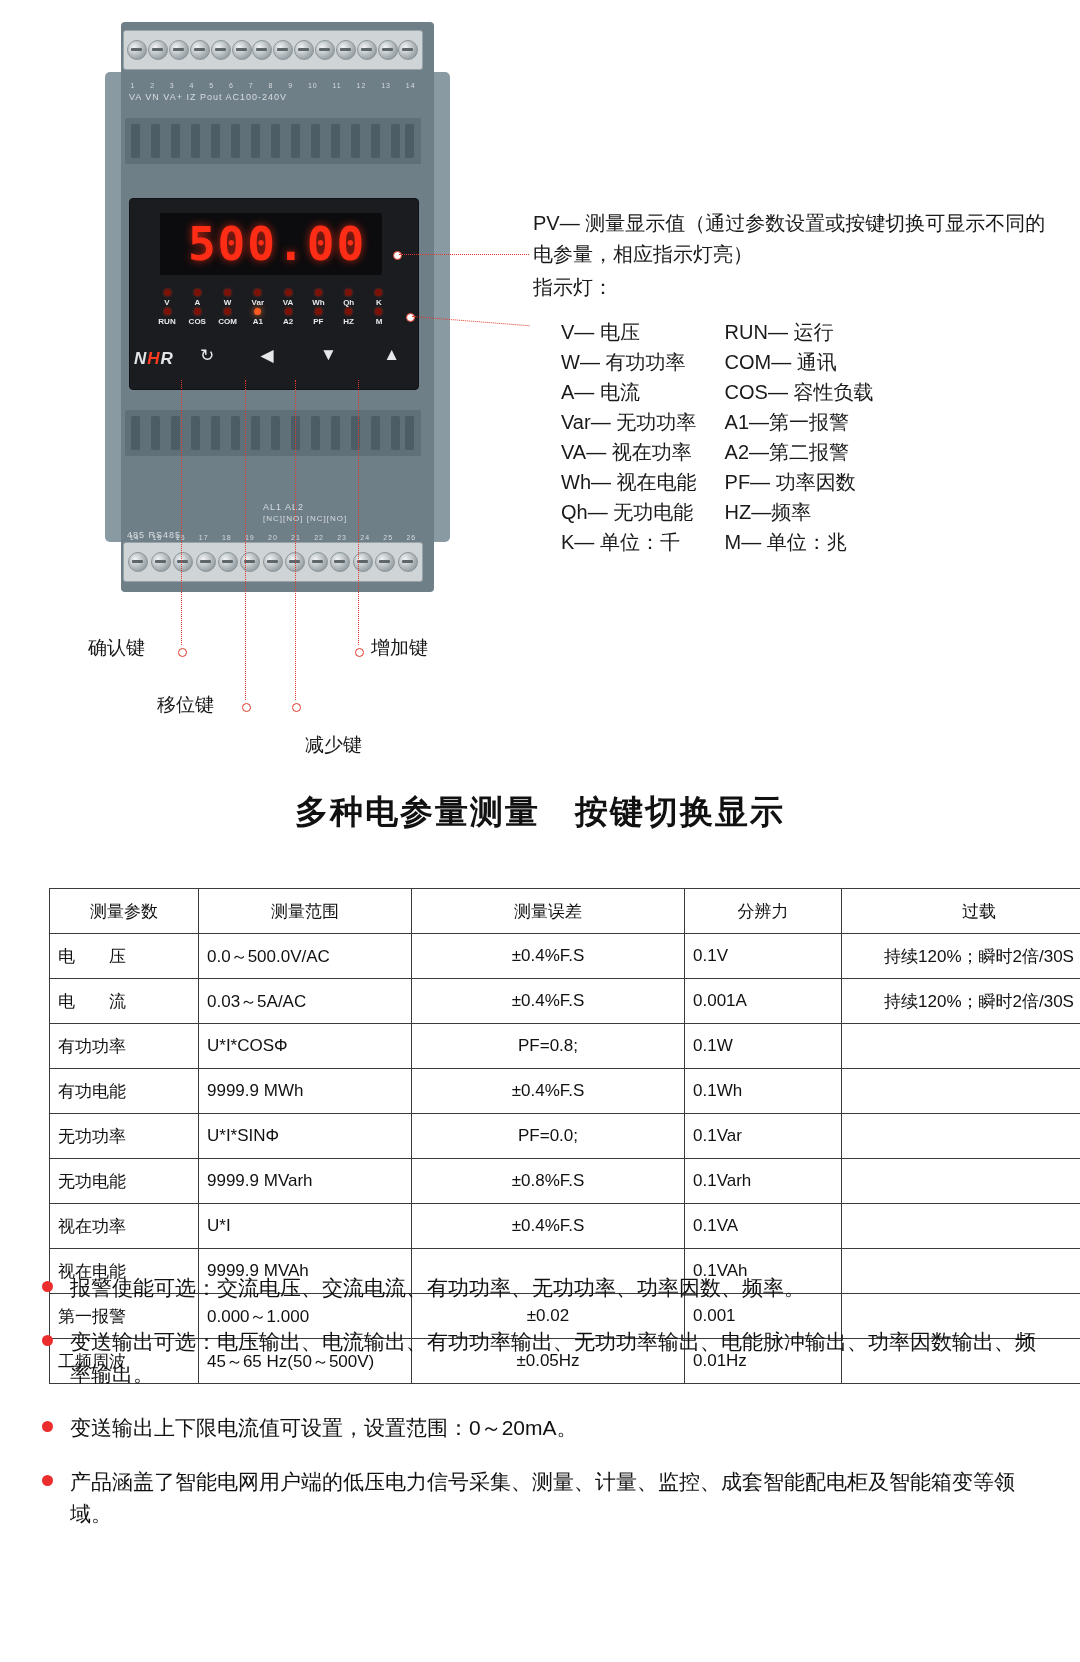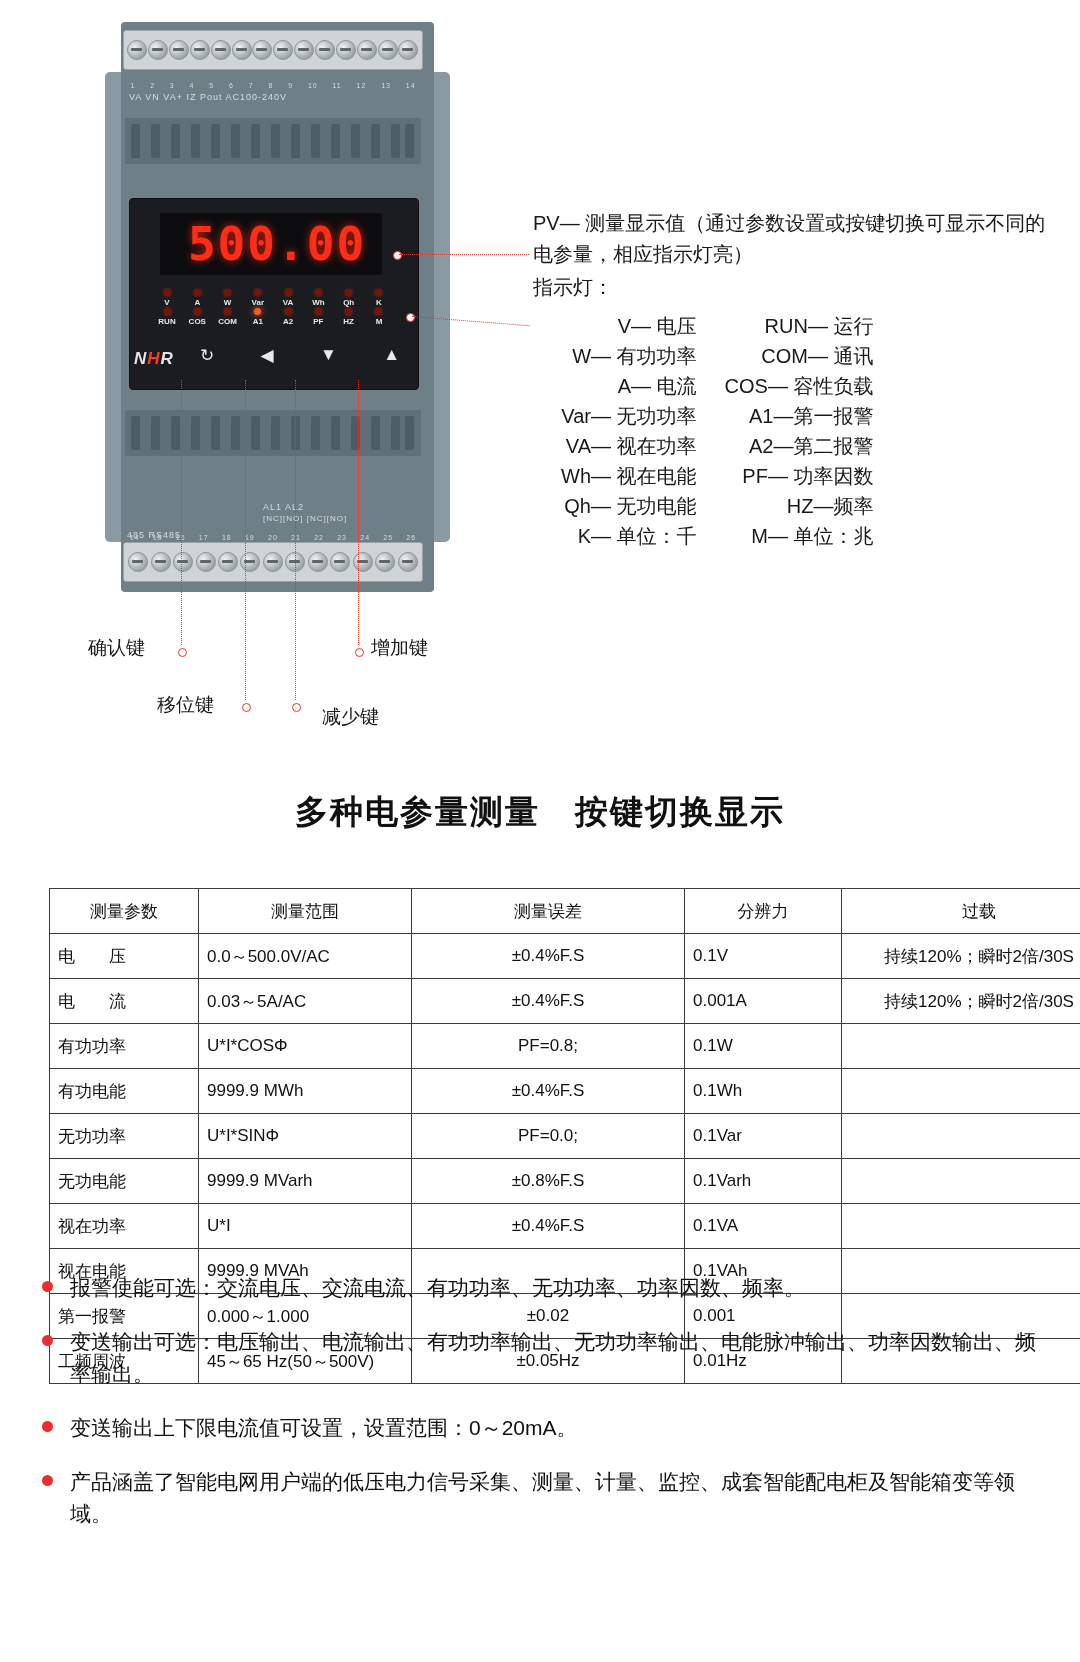--- a/index.html
+++ b/index.html
@@ -67,21 +67,21 @@
 
   
   .dot{position:absolute;width:7px;height:7px;border-radius:50%;border:1.5px solid #e2392a;background:#fff;}
   .ln{position:absolute;border-top:1.5px dotted #e2392a;transform-origin:0 0;}
   .lnv{position:absolute;border-left:1.5px dotted #e2392a;}
 
   
   .legend{position:absolute;left:533px;top:208px;width:520px;font-size:20px;line-height:31px;color:#1a1a1a;}
   .legend .l1{margin:0;}
   .legend .ind-title{margin-top:2px;}
-  .legend table{border-collapse:collapse;margin-left:26px;margin-top:8px;text-align:right;}
+  .legend table{border-collapse:collapse;margin-left:26px;margin-top:14px;}
   .legend td{font-size:20px;line-height:30px;padding:0 2px;white-space:nowrap;}
   .legend td.c2{padding-left:26px;}
 
   
   .klbl{position:absolute;font-size:19px;color:#1a1a1a;}
 
   
   .headline{position:absolute;left:0;top:790px;width:1080px;text-align:center;
             font-size:33px;font-weight:bold;letter-spacing:2px;color:#111;}
 
@@ -320,21 +320,21 @@
   <div class="dot" style="left:242px;top:703px;"></div>
 
   <div class="lnv" style="left:295px;top:380px;height:320px;"></div>
   <div class="dot" style="left:292px;top:703px;"></div>
 
   <div class="lnv" style="left:358px;top:380px;height:265px;"></div>
   <div class="dot" style="left:355px;top:648px;"></div>
 
   <div class="klbl" style="left:88px;top:635px;">确认键</div>
   <div class="klbl" style="left:157px;top:692px;">移位键</div>
-  <div class="klbl" style="left:305px;top:704px;margin-left:17px;">减少键</div>
+  <div class="klbl" style="left:305px;top:732px;">减少键</div>
   <div class="klbl" style="left:371px;top:635px;">增加键</div>
 </div>
 
 <div class="legend">
   <div class="l1">PV— 测量显示值（通过参数设置或按键切换可显示不同的电参量，相应指示灯亮）</div>
   <div class="ind-title">指示灯：</div>
   <table>
     <tbody>
       <tr>
         <td>V— 电压</td>

